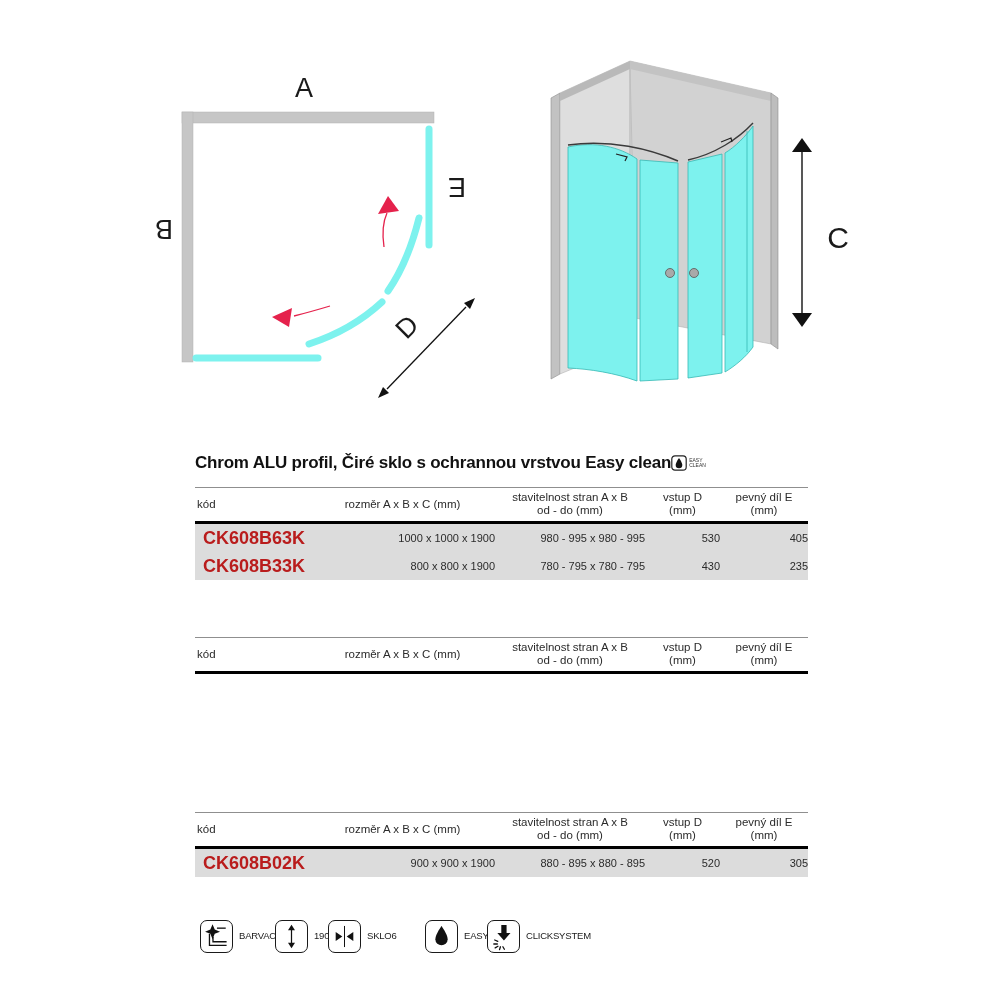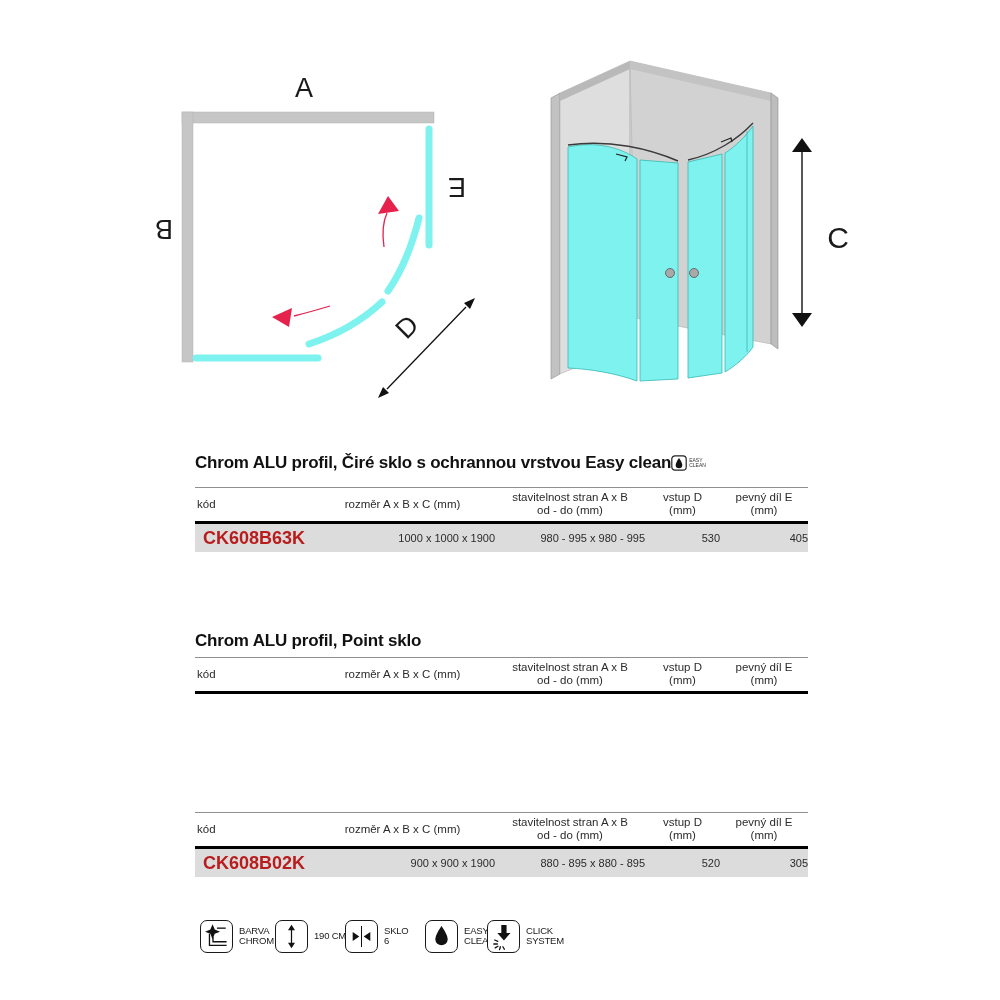--- a/index.html
+++ b/index.html
@@ -21,21 +21,21 @@
   .spec-table thead th.h-kod{text-align:left;padding-left:2px;}
   .spec-table thead th span{display:block;}
   .spec-table td{height:28px;font-size:11px;color:#2b2b2b;text-align:right;padding:0;}
   .spec-table td.kod{text-align:left;font-weight:bold;font-size:18px;color:#b91c1c;padding-left:8px;}
   .spec-table tbody tr.stripe{background:#dcdcdc;}
 
   
   .feat{position:absolute;top:915px;height:42px;display:flex;align-items:center;gap:6px;}
   .feat-box{width:33px;height:33px;border:1.7px solid #1a1a1a;border-radius:7px;
             display:flex;align-items:center;justify-content:center;box-sizing:border-box;background:#fff;}
-  .feat-label{display:flex;flex-direction:column;font-size:9.5px;line-height:10px;color:#1a1a1a;letter-spacing:-0.2px;}
+  .feat-label{display:flex;font-size:9.5px;line-height:10px;color:#1a1a1a;letter-spacing:-0.2px;}
 
   svg text{font-family:"Liberation Sans",sans-serif;fill:#1a1a1a;}
 </style>
 </head>
 <body>
 
 <svg class="abs" style="left:150px;top:60px" width="350" height="350" viewBox="0 0 350 350">
 
   <rect x="32" y="52" width="252" height="11" fill="#c6c6c6" stroke="#b2b2b2" stroke-width="0.5"></rect>
   <rect x="32" y="52" width="11" height="250" fill="#c6c6c6" stroke="#b2b2b2" stroke-width="0.5"></rect>
@@ -135,28 +135,32 @@
       </tr>
     </thead>
     <tbody>
       <tr class="stripe">
         <td class="kod">CK608B63K</td>
         <td>1000 x 1000 x 1900</td>
         <td>980 - 995 x 980 - 995</td>
         <td>530</td>
         <td>405</td>
       </tr>
+      <tr class="stripe">
+        <td class="kod">CK608B33K</td>
+        <td>800 x 800 x 1900</td>
+        <td>780 - 795 x 780 - 795</td>
+        <td>430</td>
+        <td>235</td>
+      </tr>
     </tbody>
   </table>
 </div>
 
 <div class="spec" style="top:631px">
-  <div class="spec-title-row">
-    <span class="spec-title">Chrom ALU profil, Point sklo</span>
-  </div>
   <table class="spec-table" style="margin-top:6px">
     <colgroup>
         <col style="width:115px">
         <col style="width:185px">
         <col style="width:150px">
         <col style="width:75px">
         <col style="width:88px">
       </colgroup>
     <thead>
       <tr>
@@ -250,21 +254,21 @@
       <polygon points="16.5,3 12.5,9.5 20.5,9.5" fill="#111"></polygon>
       <polygon points="16.5,30 12.5,23.5 20.5,23.5" fill="#111"></polygon>
     </svg>
   </span>
   <span class="feat-label">
     <span>190 CM</span>
     <span></span>
   </span>
 </div>
 
-<div class="feat" style="left:345px">
+<div class="feat" style="left:328px">
   <span class="feat-box">
     <svg width="29" height="29" viewBox="0 0 33 33">
       <line x1="16.5" y1="4.5" x2="16.5" y2="28.5" stroke="#111" stroke-width="1.2"></line>
       <polygon points="6.5,11.5 6.5,21.5 14,16.5" fill="#111"></polygon>
       <polygon points="26.5,11.5 26.5,21.5 19,16.5" fill="#111"></polygon>
     </svg>
   </span>
   <span class="feat-label">
     <span>SKLO</span>
     <span>6</span>

